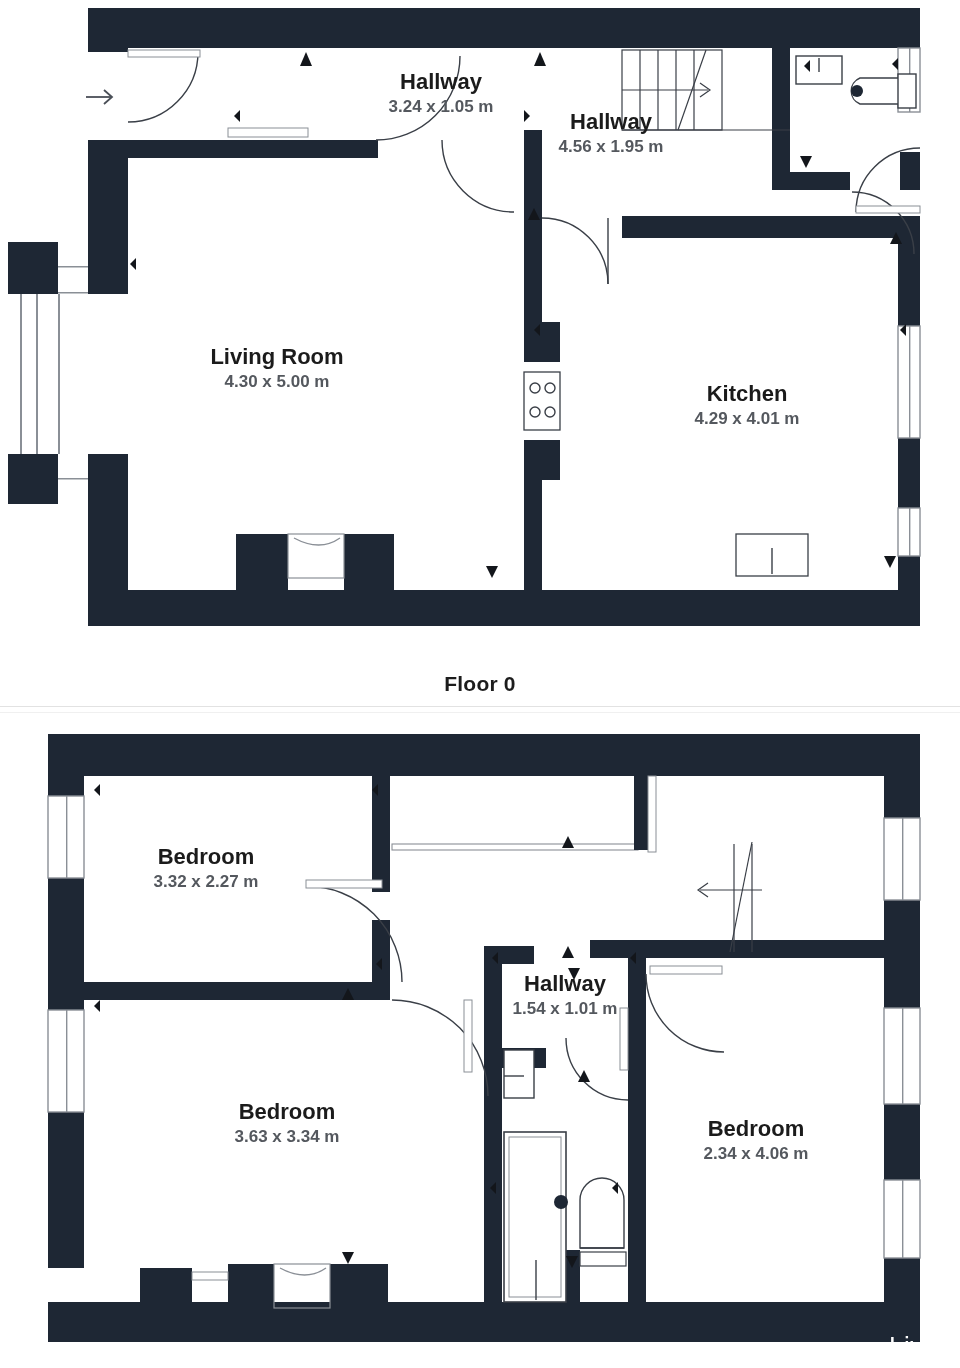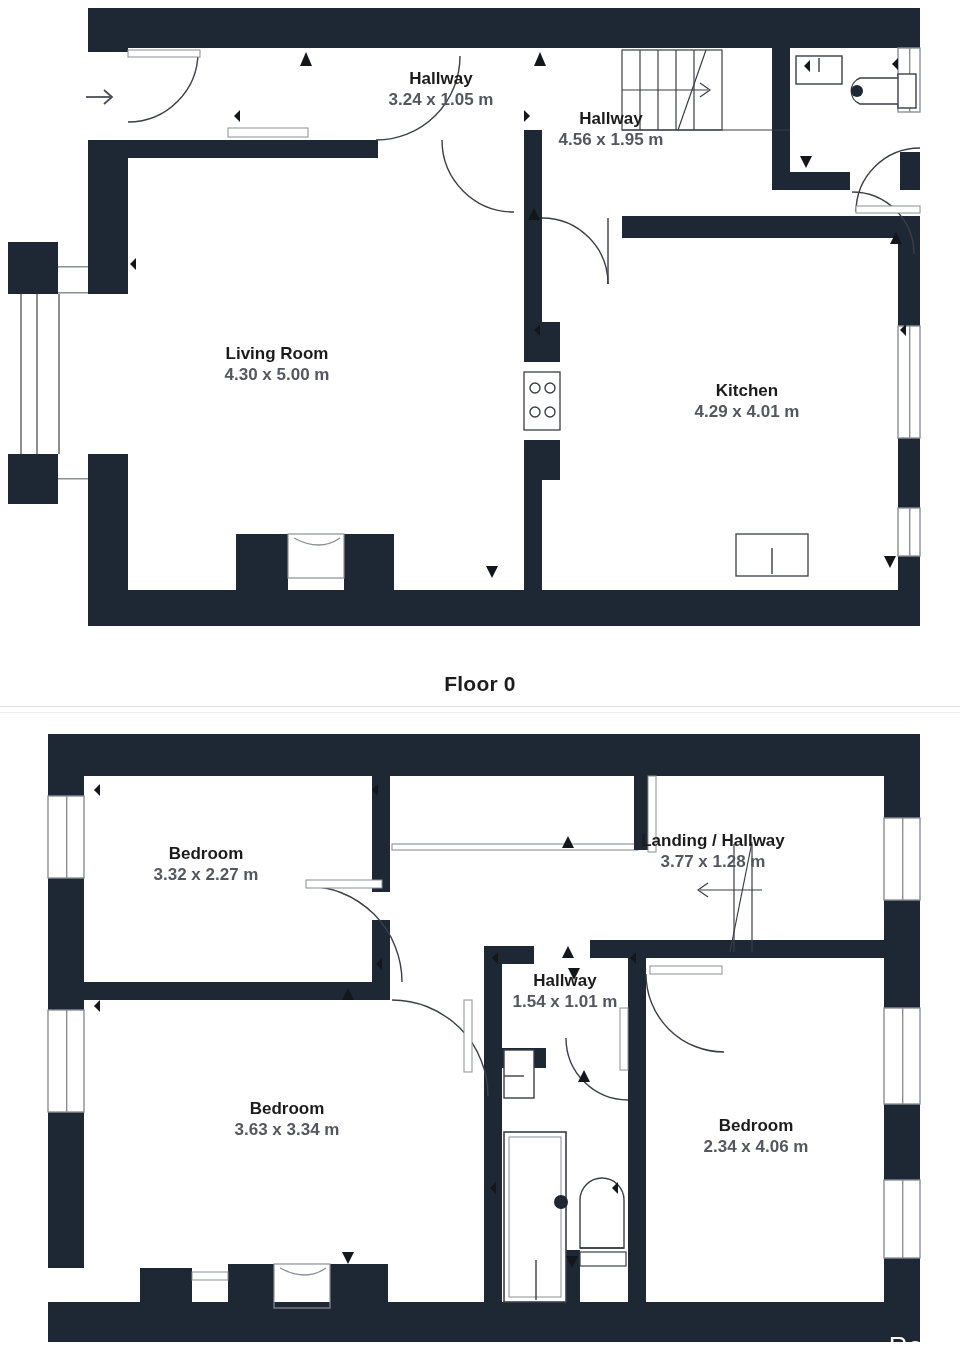--- a/index.html
+++ b/index.html
@@ -55,21 +55,21 @@
   }
 
   
   .room-label {
     position: absolute;
     text-align: center;
     white-space: nowrap;
     transform: translateX(-50%);
   }
   .room-name {
-    font-size: 17px;
+    font-size: 22px;
     font-weight: bold;
     color: #1b1b1b;
     line-height: 1.25;
   }
   .room-dims {
     font-size: 17px;
     font-weight: bold;
     color: #54585e;
     line-height: 1.35;
   }
@@ -346,31 +346,27 @@
       <polygon points="348,552 342,540 354,540"></polygon>
       <polygon points="890,576 884,570 890,576"></polygon>
       <polygon points="498,240 492,246 498,252"></polygon>
     </g>
   </svg>
 
   <div class="room-label" style="left:206px; top:843px;">
     <div class="room-name">Bedroom</div>
     <div class="room-dims">3.32 x 2.27 m</div>
   </div>
-  <div class="room-label" style="left:713px; top:830px;">
-    <div class="room-name">Landing / Hallway</div>
-    <div class="room-dims">3.77 x 1.28 m</div>
-  </div>
   <div class="room-label" style="left:565px; top:970px;">
     <div class="room-name">Hallway</div>
     <div class="room-dims">1.54 x 1.01 m</div>
   </div>
   <div class="room-label" style="left:287px; top:1098px;">
     <div class="room-name">Bedroom</div>
     <div class="room-dims">3.63 x 3.34 m</div>
   </div>
   <div class="room-label" style="left:756px; top:1115px;">
     <div class="room-name">Bedroom</div>
     <div class="room-dims">2.34 x 4.06 m</div>
   </div>
 
-  <div class="watermark">Room</div>
+  <div class="watermark">Living</div>
 </div>
 
 </body></html>

